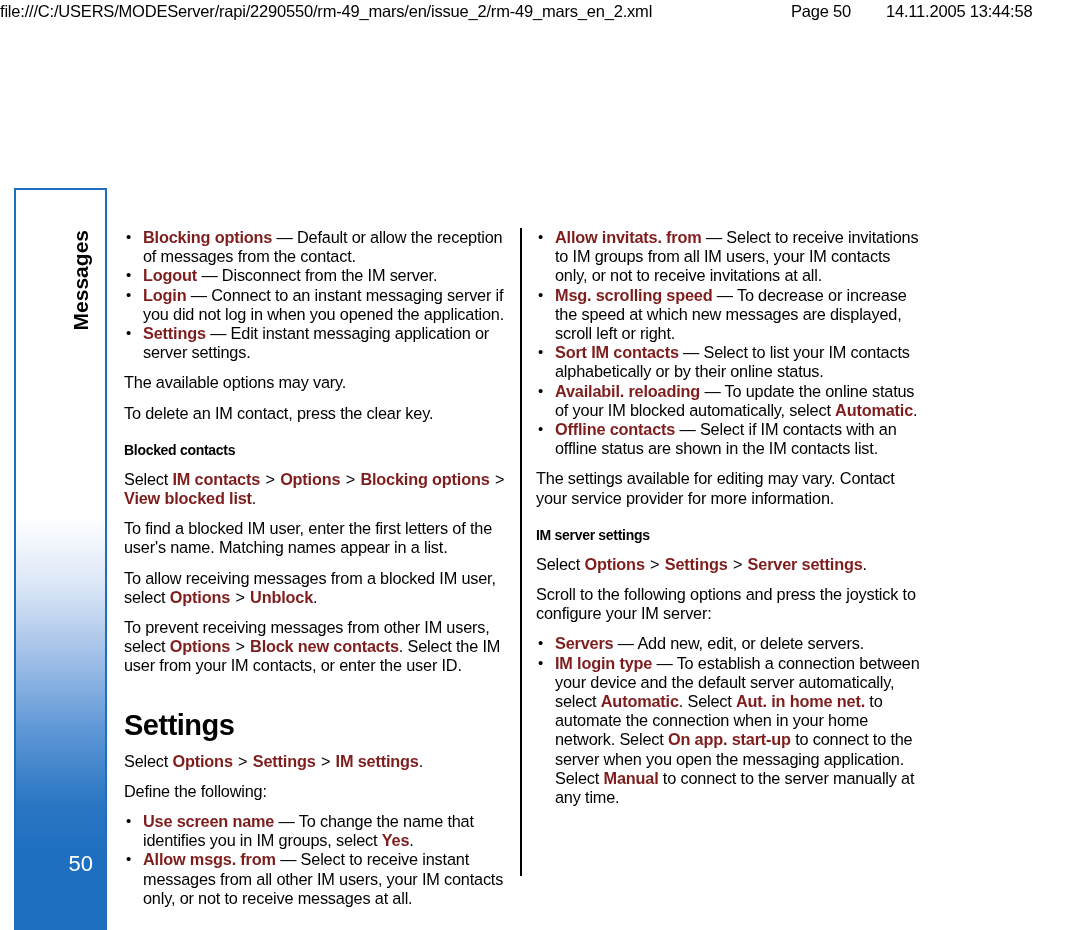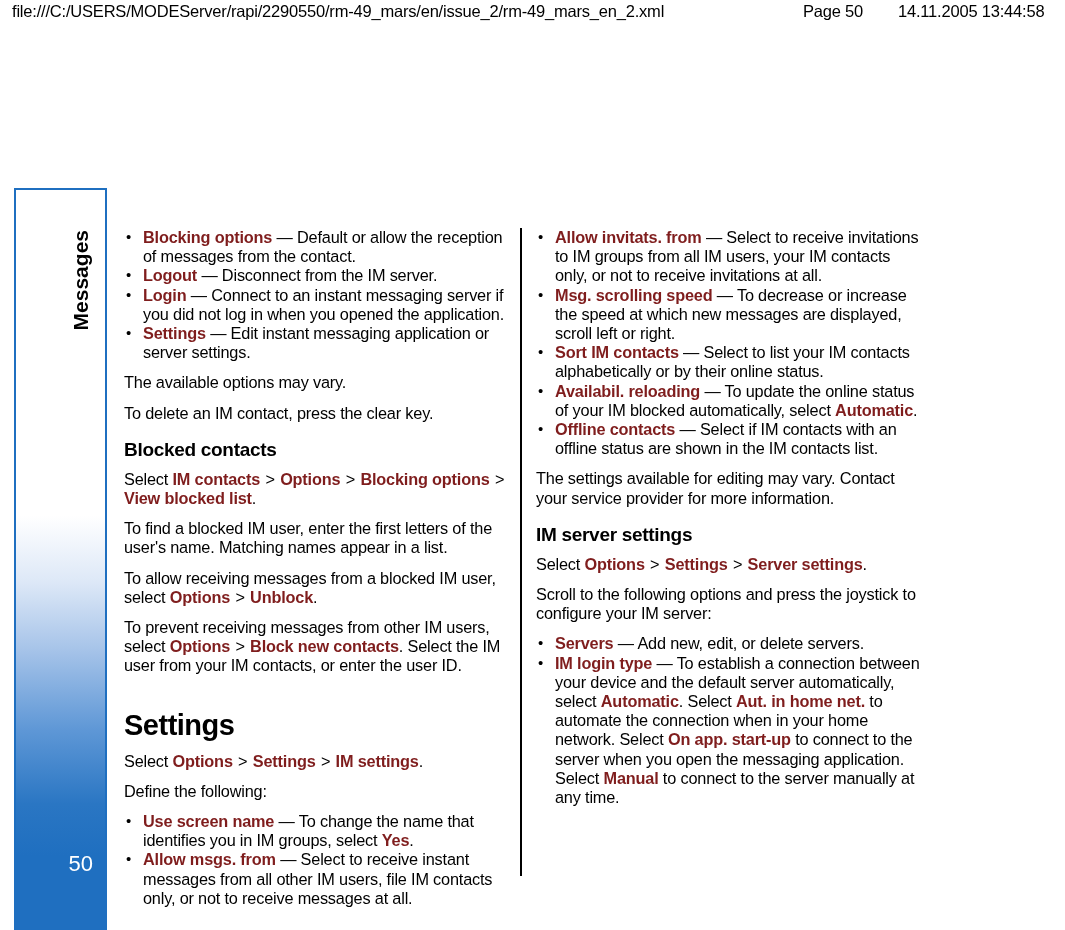--- a/index.html
+++ b/index.html
@@ -13,21 +13,21 @@
     position: relative;
     font-family: "Liberation Sans", sans-serif;
     overflow: hidden;
     -webkit-font-smoothing: antialiased;
   }
 
   
   #print-header {
     position: absolute;
     top: 0px;
-    left: 12px;
+    left: 0px;
     width: 852px;
     height: 26px;
     font-size: 16.5px;
     color: #000;
     white-space: nowrap;
     letter-spacing: -0.2px;
   }
   #print-header .hdr-path {
     position: absolute;
     left: 0px;
@@ -110,21 +110,21 @@
   }
   #col-left  { left: 124px; }
   #col-right { left: 536px; }
 
   p.para {
     margin: 0 0 11px 0;
   }
 
   h2.heading {
     margin: 16px 0 9px 0;
-    font-size: 19px;
+    font-size: 14px;
     font-weight: bold;
     line-height: 22px;
     letter-spacing: -0.3px;
   }
   h1.heading-big {
     margin: 34px 0 11px 0;
     font-size: 29px;
     font-weight: bold;
     line-height: 31px;
     letter-spacing: -0.5px;
@@ -211,21 +211,21 @@
 
   <p class="para"><span>Select </span><span class="lnk">Options</span> <span class="arrow">&gt;</span> <span class="lnk">Settings</span> <span class="arrow">&gt;</span> <span class="lnk">IM settings</span><span>.</span></p>
 
   <p class="para">Define the following:</p>
 
   <ul class="bullets">
     <li>
       <span class="lnk">Use screen name</span><span> — To change the name that identifies you in IM groups, select </span><span class="lnk">Yes</span><span>.</span>
     </li>
     <li>
-      <span class="lnk">Allow msgs. from</span><span> — Select to receive instant messages from all other IM users, file IM contacts only, or not to receive messages at all.</span>
+      <span class="lnk">Allow msgs. from</span><span> — Select to receive instant messages from all other IM users, your IM contacts only, or not to receive messages at all.</span>
     </li>
   </ul>
 
 </div>
 
 <div class="column" id="col-right">
 
   <ul class="bullets">
     <li>
       <span class="lnk">Allow invitats. from</span><span> — Select to receive invitations to IM groups from all IM users, your IM contacts only, or not to receive invitations at all.</span>

